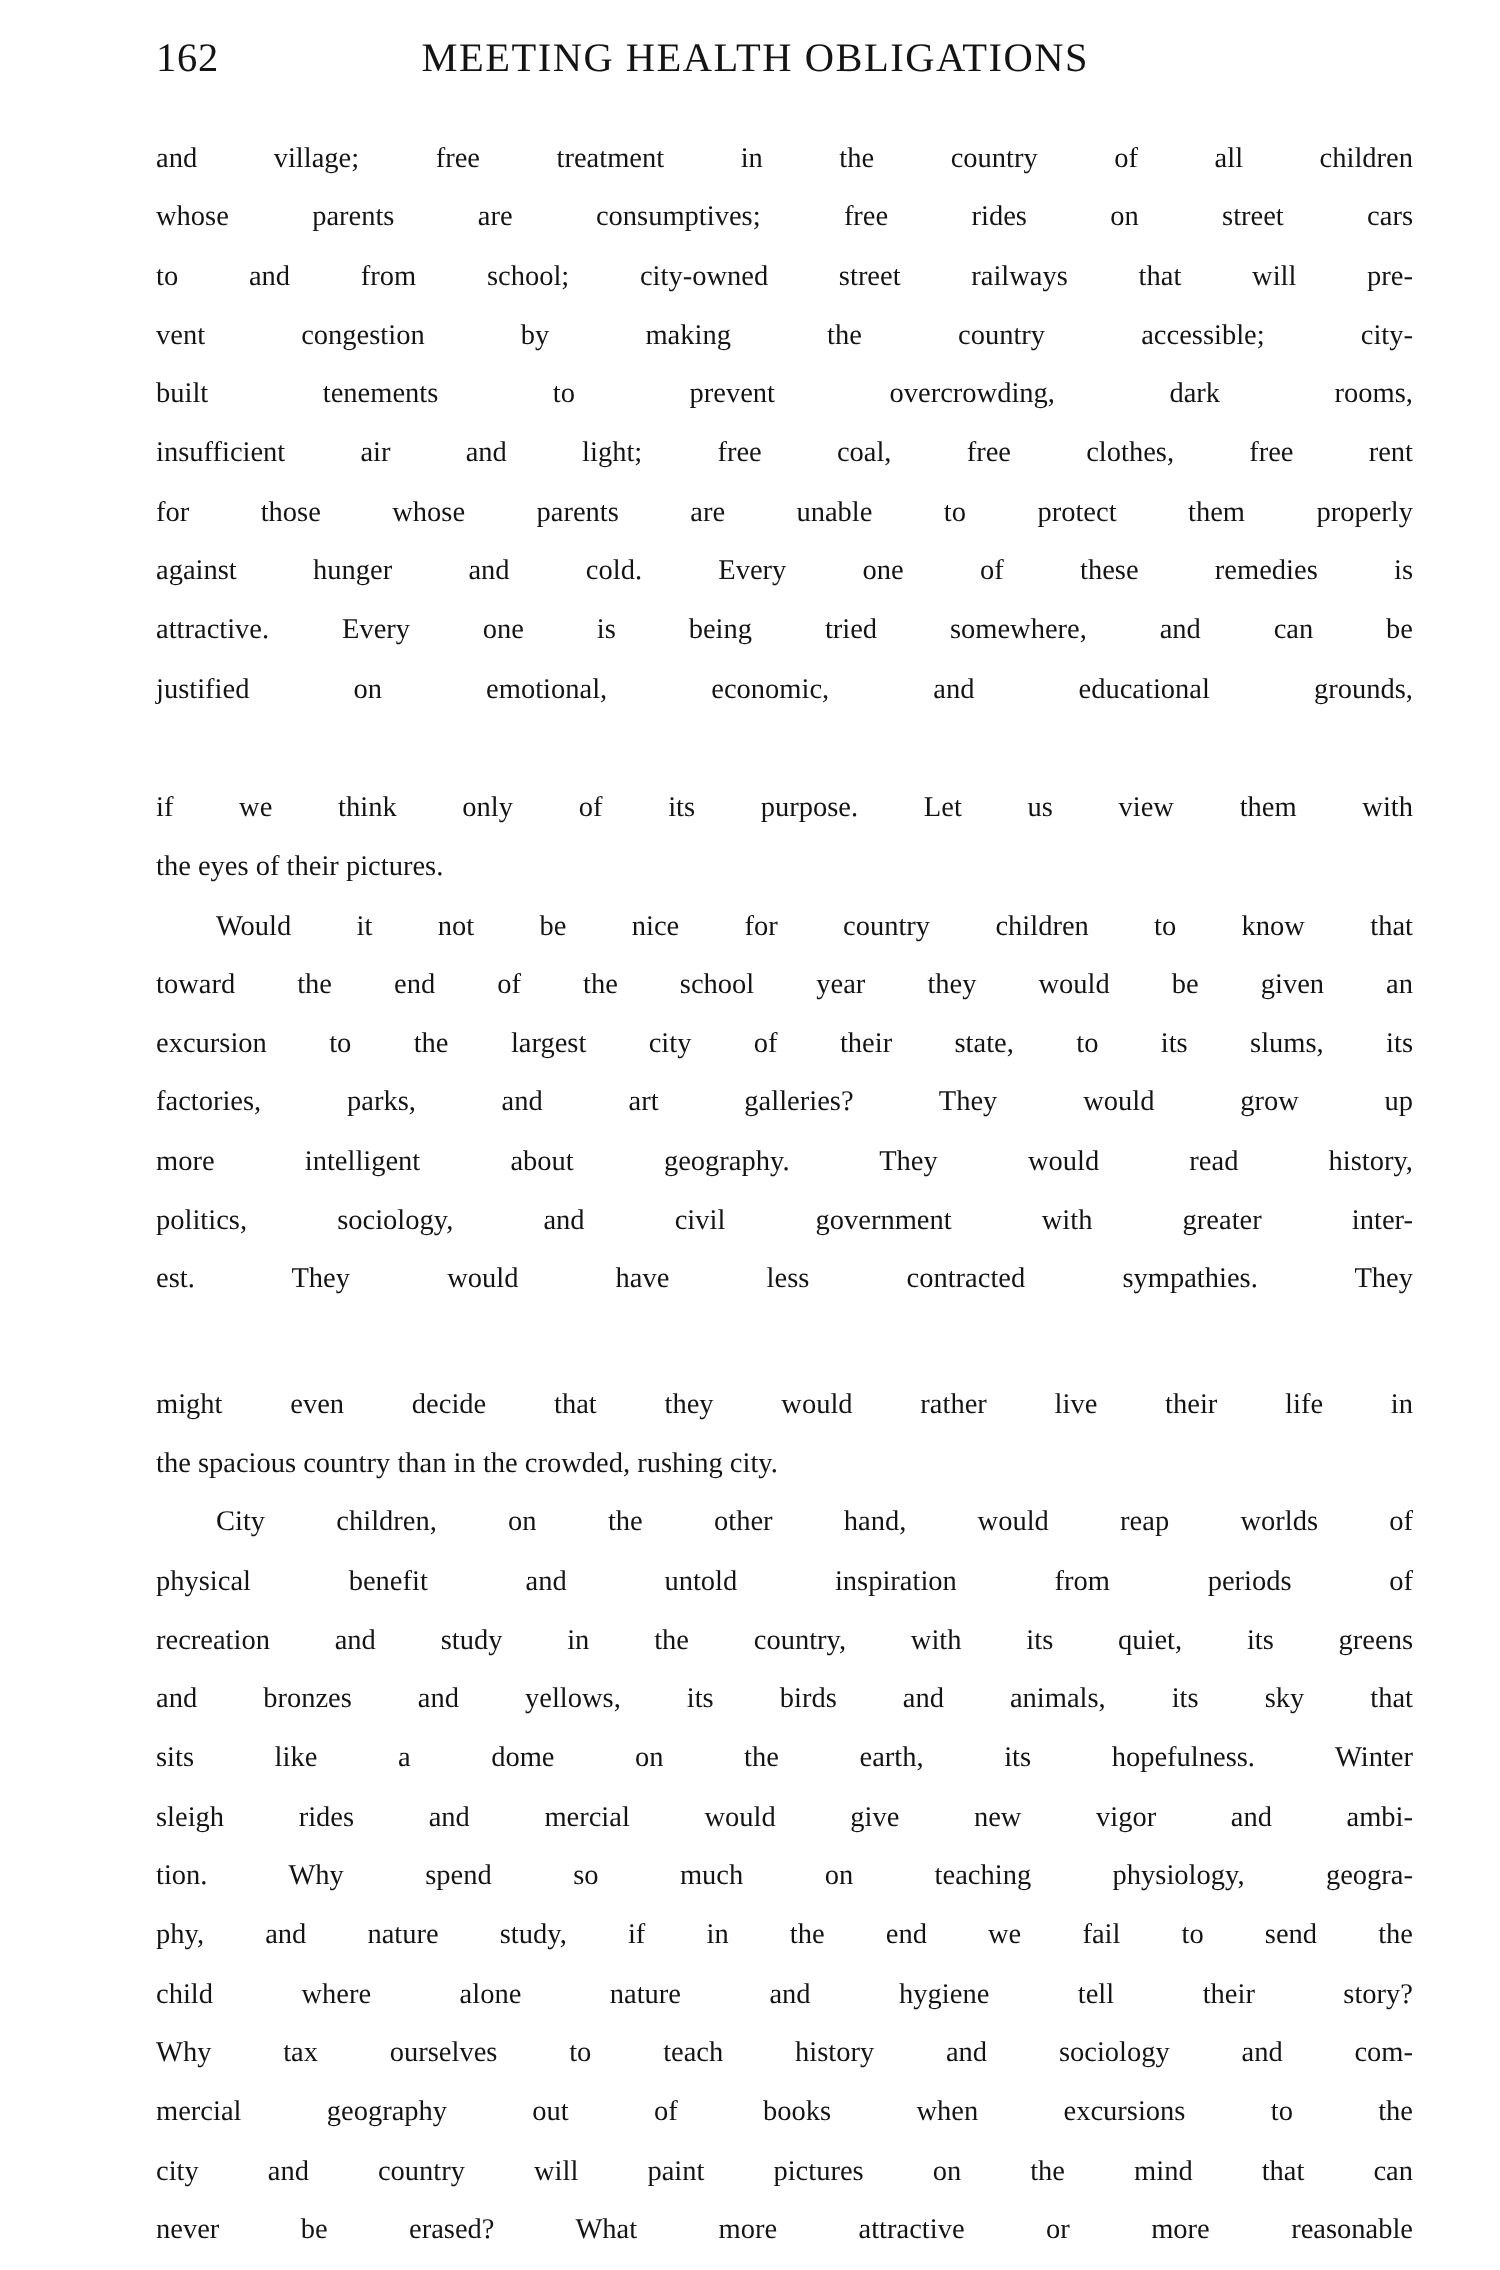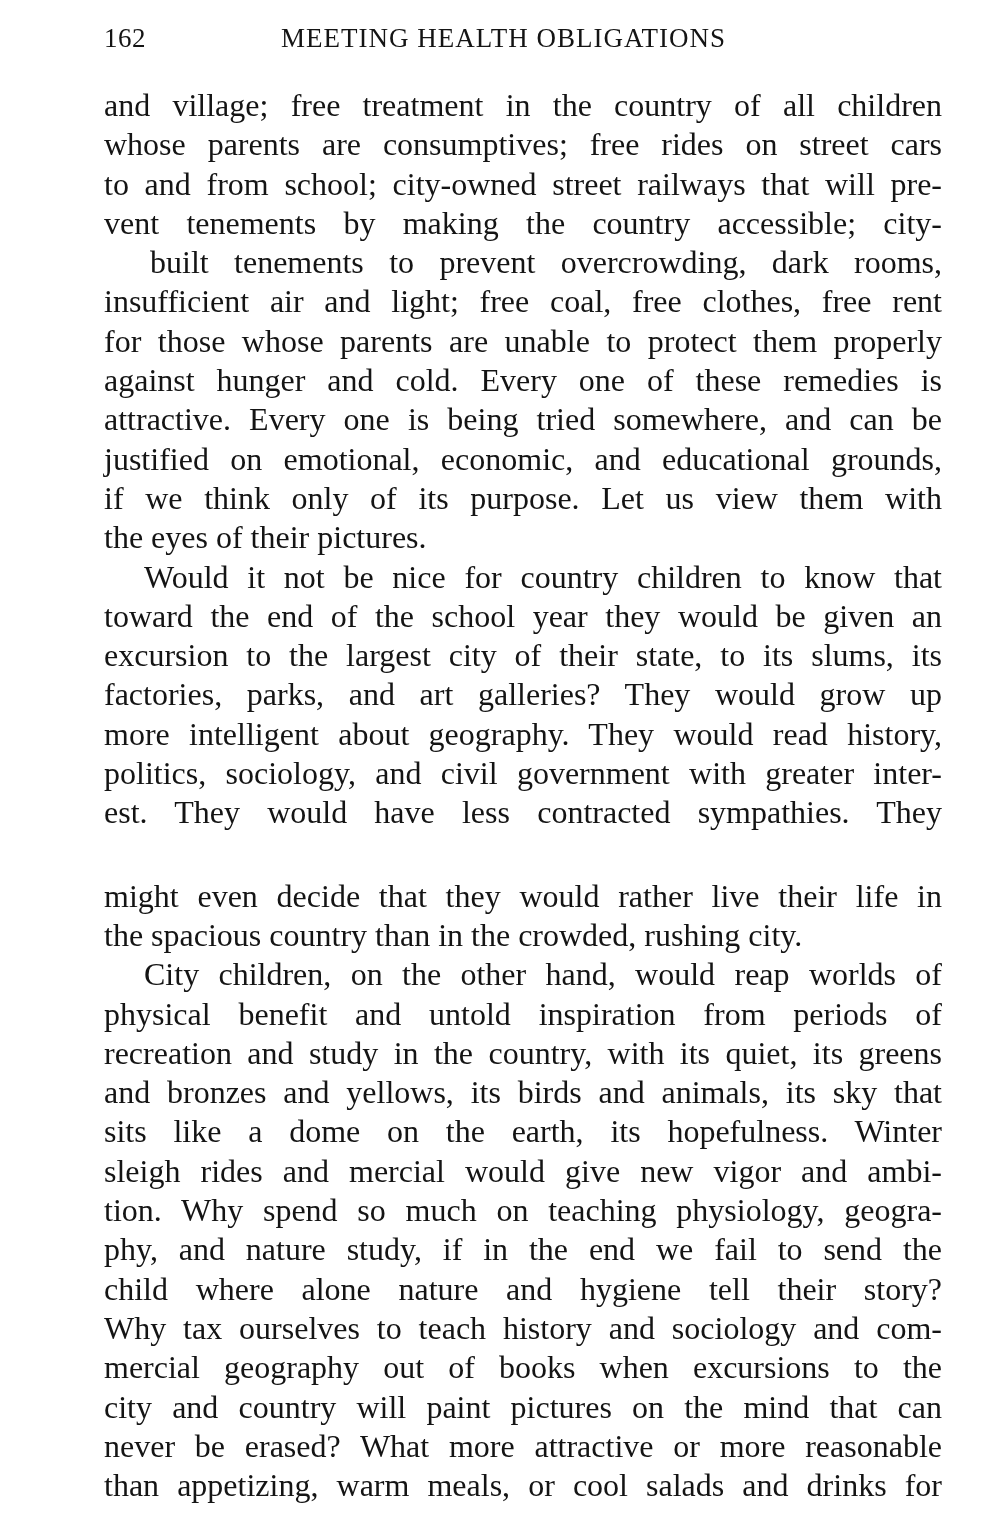--- a/index.html
+++ b/index.html
@@ -48,21 +48,21 @@
     .body-text {
       position: absolute;
       top: 86px;
       left: 104px;
       width: 838px;
     }
     .line {
       display: block;
       height: 39.3px;
       line-height: 39.3px;
-      font-size: 32px;
+      font-size: 19px;
       text-align: justify;
       text-align-last: justify;
       white-space: nowrap;
       overflow: visible;
     }
     .line.last {
       text-align-last: left;
     }
     .line.indent {
       padding-left: 40px;
@@ -77,28 +77,28 @@
     <span class="page-number">162</span>
     <span class="header-title">MEETING HEALTH OBLIGATIONS</span>
   </div>
 
   <div class="body-text">
 
     <div>
       <span class="line" style="white-space: normal;">and village; free treatment in the country of all children</span>
       <span class="line" style="white-space: normal;">whose parents are consumptives; free rides on street cars</span>
       <span class="line" style="white-space: normal;">to and from school; city-owned street railways that will pre-</span>
-      <span class="line" style="white-space: normal;">vent tenements by making the country accessible; city-</span>
-      <span class="line" style="white-space: normal; margin-left: 46px;">built tenements to prevent overcrowding, dark rooms,</span>
+      <span class="line" style="white-space: normal;">vent congestion by making the country accessible; city-</span>
+      <span class="line" style="white-space: normal;">built tenements to prevent overcrowding, dark rooms,</span>
       <span class="line" style="white-space: normal;">insufficient air and light; free coal, free clothes, free rent</span>
       <span class="line" style="white-space: normal;">for those whose parents are unable to protect them properly</span>
       <span class="line" style="white-space: normal;">against hunger and cold. Every one of these remedies is</span>
       <span class="line" style="white-space: normal;">attractive. Every one is being tried somewhere, and can be</span>
       <span class="line" style="white-space: normal;">justified on emotional, economic, and educational grounds,</span>
-      <span class="line" style="white-space: normal;">if we think only of its purpose. Let us view them with</span>
+      <span class="line" style="white-space: normal; margin-top: 40px;">if we think only of its purpose. Let us view them with</span>
       <span class="line last" style="white-space: normal;">the eyes of their pictures.</span>
     </div>
 
     <div>
       <span class="line indent" style="white-space: normal;">Would it not be nice for country children to know that</span>
       <span class="line" style="white-space: normal;">toward the end of the school year they would be given an</span>
       <span class="line" style="white-space: normal;">excursion to the largest city of their state, to its slums, its</span>
       <span class="line" style="white-space: normal;">factories, parks, and art galleries? They would grow up</span>
       <span class="line" style="white-space: normal;">more intelligent about geography. They would read history,</span>
       <span class="line" style="white-space: normal;">politics, sociology, and civil government with greater inter-</span>

